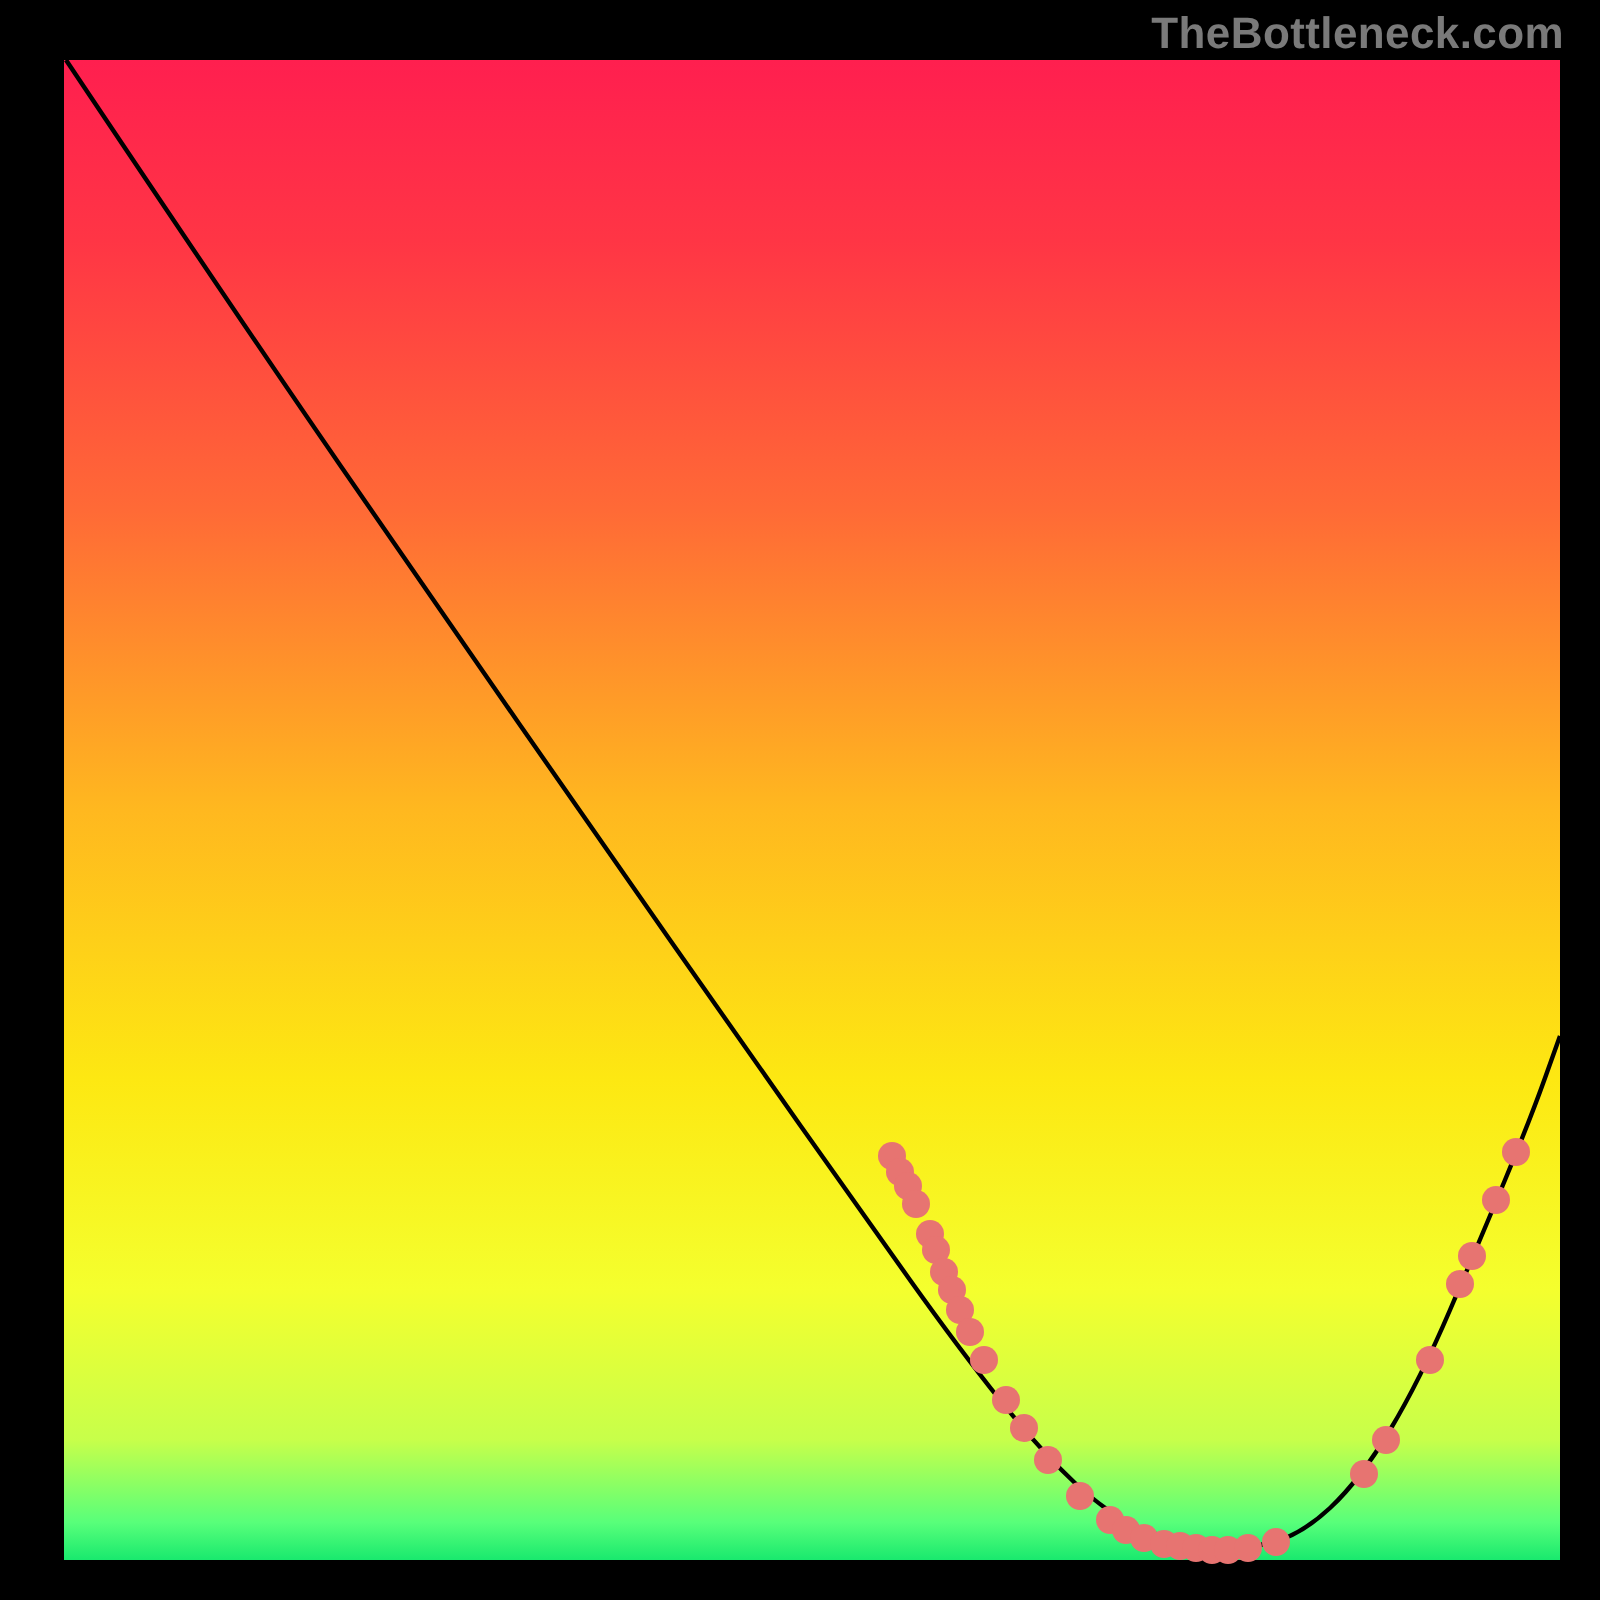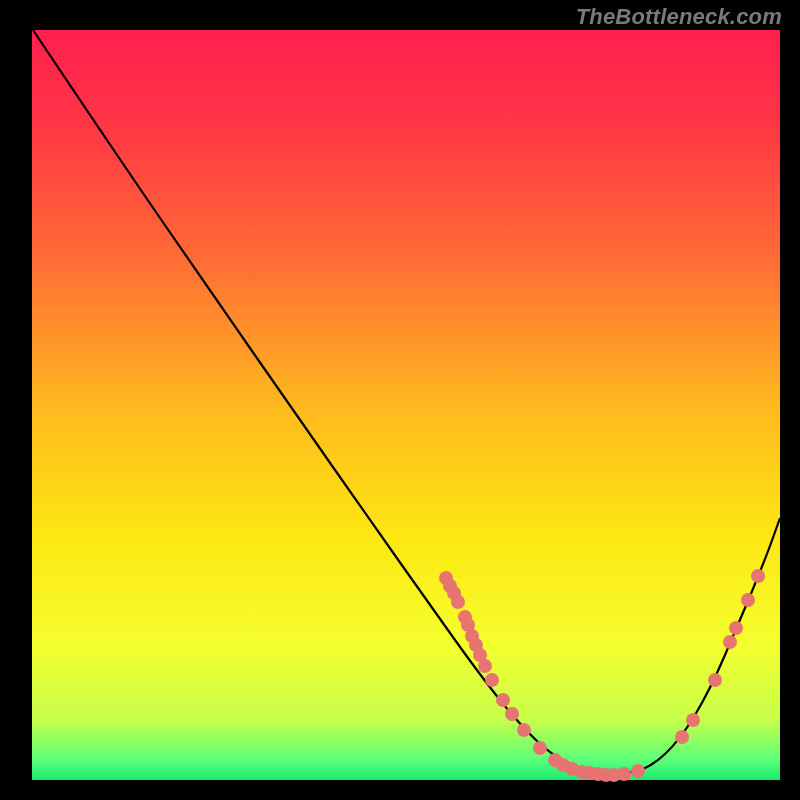--- a/index.html
+++ b/index.html
@@ -7,21 +7,20 @@
     padding: 0;
     width: 800px;
     height: 800px;
     background: #000000;
     overflow: hidden;
   }
   .container {
     position: relative;
     width: 800px;
     height: 800px;
-    font-style: italic;
   }
   .watermark {
     position: absolute;
     top: 4px;
     right: 18px;
     font-family: Arial, Helvetica, sans-serif;
     font-size: 22px;
     color: #7a7a7a;
     font-weight: 600;
     letter-spacing: 0.2px;

